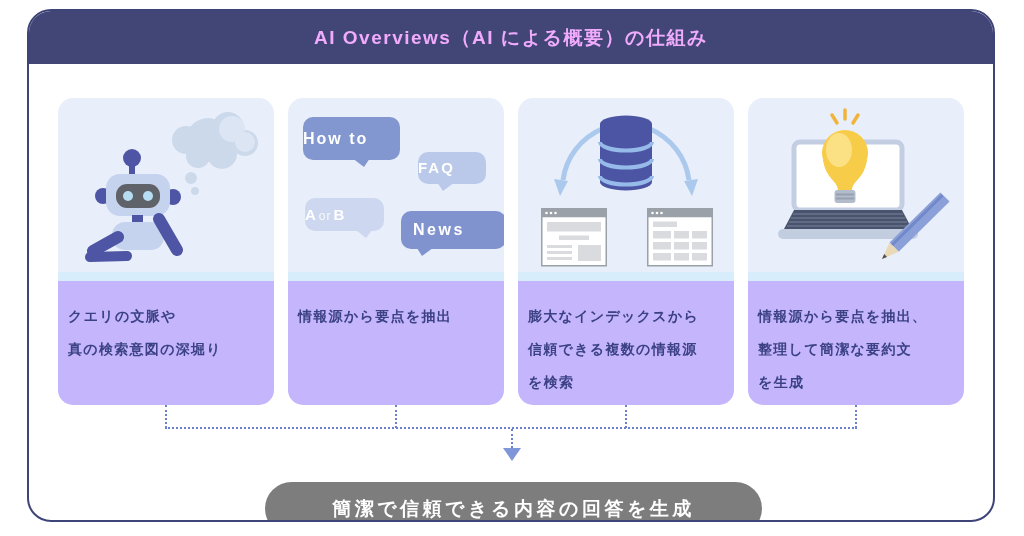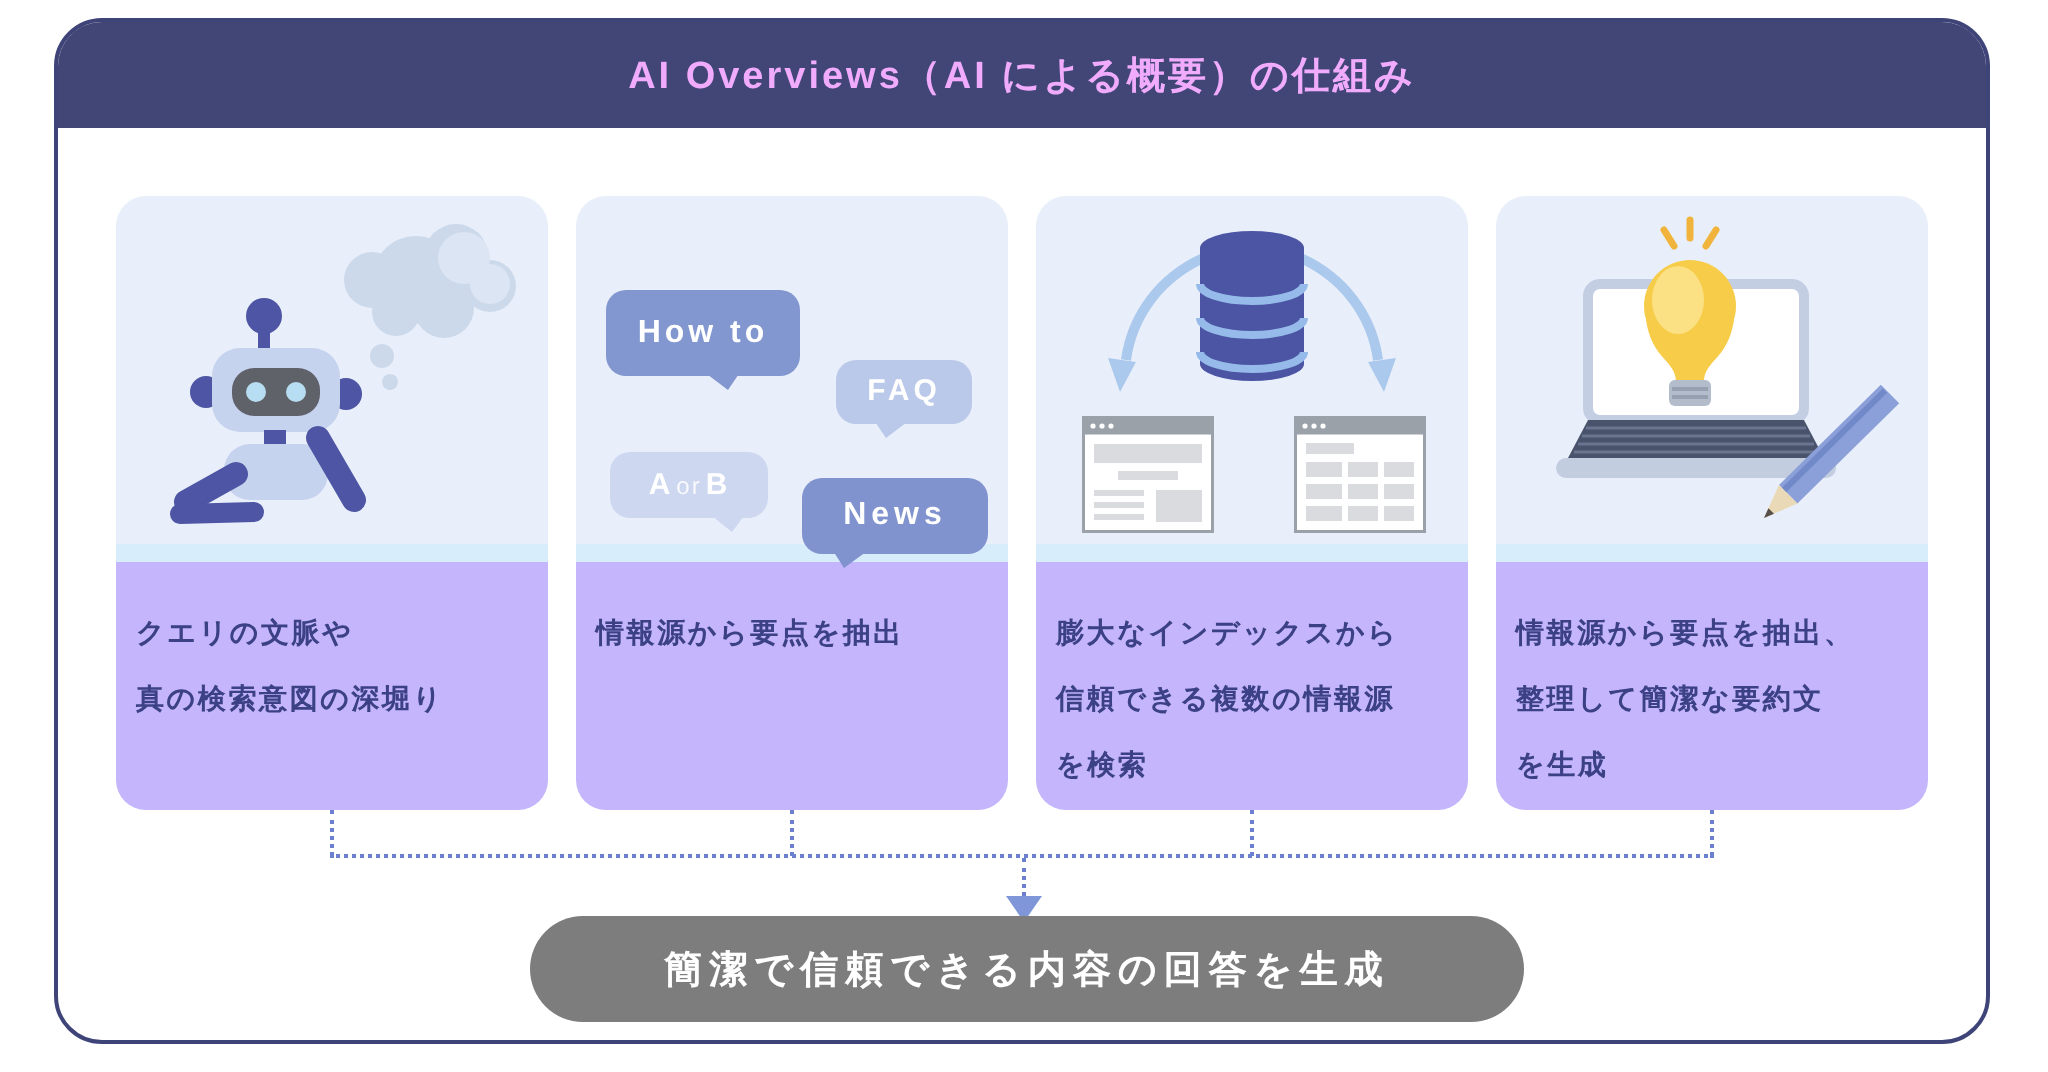--- a/index.html
+++ b/index.html
@@ -10,42 +10,42 @@
             display:flex;align-items:center;justify-content:center;}
   .titlebar span{color:#f0abfc;font-size:19px;font-weight:bold;letter-spacing:1.5px;}
   .steps{position:absolute;left:29px;top:87px;width:906px;height:307px;display:flex;gap:14px;}
   .card{flex:1;border-radius:15px;overflow:hidden;display:flex;flex-direction:column;}
   .illo{height:174px;background:#e9effa;position:relative;flex:none;}
   .divider{height:9px;background:#d8edfb;flex:none;}
   .cardtext{flex:1;background:#c4b5fd;color:#3b4184;font-size:14px;font-weight:bold;
             letter-spacing:1.3px;line-height:33px;padding:19px 12px 0 10px;}
   .illo svg{position:absolute;left:0;top:0;}
   
-  .bub{position:absolute;border-radius:10px;color:#fff;font-weight:bold;text-align:center;margin-top:28px;}
+  .bub{position:absolute;border-radius:10px;color:#fff;font-weight:bold;text-align:left;}
   .bub:after{content:"";position:absolute;width:0;height:0;border:9px solid transparent;}
   .bub-howto{left:15px;top:19px;width:97px;height:43px;background:#8297d0;font-size:16px;
              letter-spacing:2px;line-height:43px;}
   .bub-howto:after{border-top-color:#8297d0;left:52px;bottom:-16px;transform:skewX(18deg);}
   .bub-faq{left:130px;top:54px;width:68px;height:32px;background:#bac8e9;font-size:15px;
            letter-spacing:2px;line-height:32px;}
   .bub-faq:after{border-top-color:#bac8e9;left:16px;bottom:-16px;transform:skewX(-18deg);}
   .bub-aorb{left:17px;top:100px;width:79px;height:33px;background:#cdd7ef;font-size:15px;
             letter-spacing:1px;line-height:33px;}
   .bub-aorb:after{border-top-color:#cdd7ef;left:52px;bottom:-16px;transform:skewX(14deg);}
   .bub-aorb .or{font-weight:normal;font-size:12px;color:rgba(255,255,255,.85);padding:0 2px;}
   .bub-news{left:113px;top:113px;width:93px;height:38px;background:#8093ce;font-size:16px;
-            letter-spacing:2.5px;line-height:38px;}
+            letter-spacing:2.5px;line-height:38px;padding-left:12px;}
   .bub-news:after{border-top-color:#8093ce;left:12px;bottom:-16px;transform:skewX(-20deg);}
   
   .vstub{position:absolute;width:0;border-left:2px dotted #6b80cf;}
   .hline{position:absolute;height:0;border-top:2px dotted #6b80cf;left:136px;top:416px;width:692px;}
   .arrowhead{position:absolute;left:474px;top:437px;width:0;height:0;
              border-left:9px solid transparent;border-right:9px solid transparent;
              border-top:13px solid #7f97d8;}
-  .pill{position:absolute;left:236px;top:447px;width:497px;height:53px;border-radius:27px;
+  .pill{position:absolute;left:236px;top:471px;width:497px;height:53px;border-radius:27px;
         background:#7d7d7d;color:#ffffff;font-size:19px;font-weight:bold;letter-spacing:3.5px;
         display:flex;align-items:center;justify-content:center;}
 </style>
 </head>
 <body>
 
 <div class="frame">
 
   <div class="titlebar">
     <span>AI Overviews（AI による概要）の仕組み</span>

